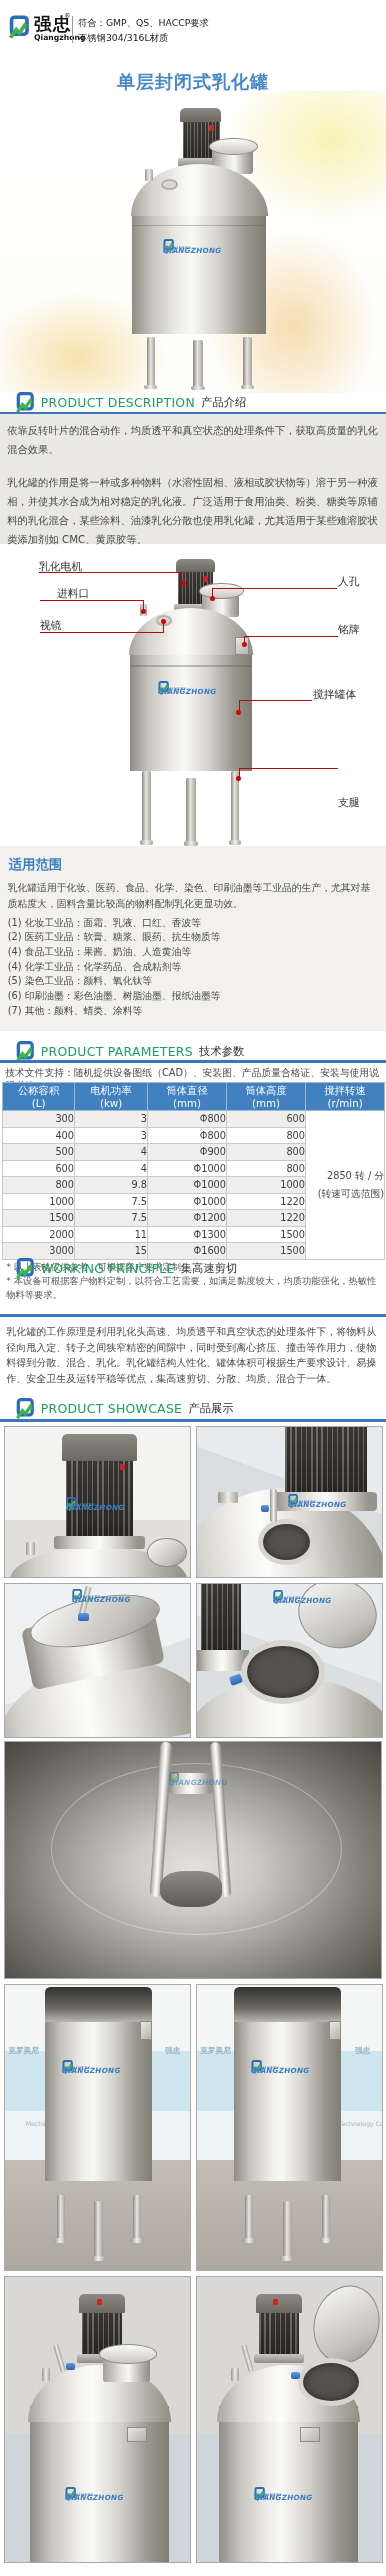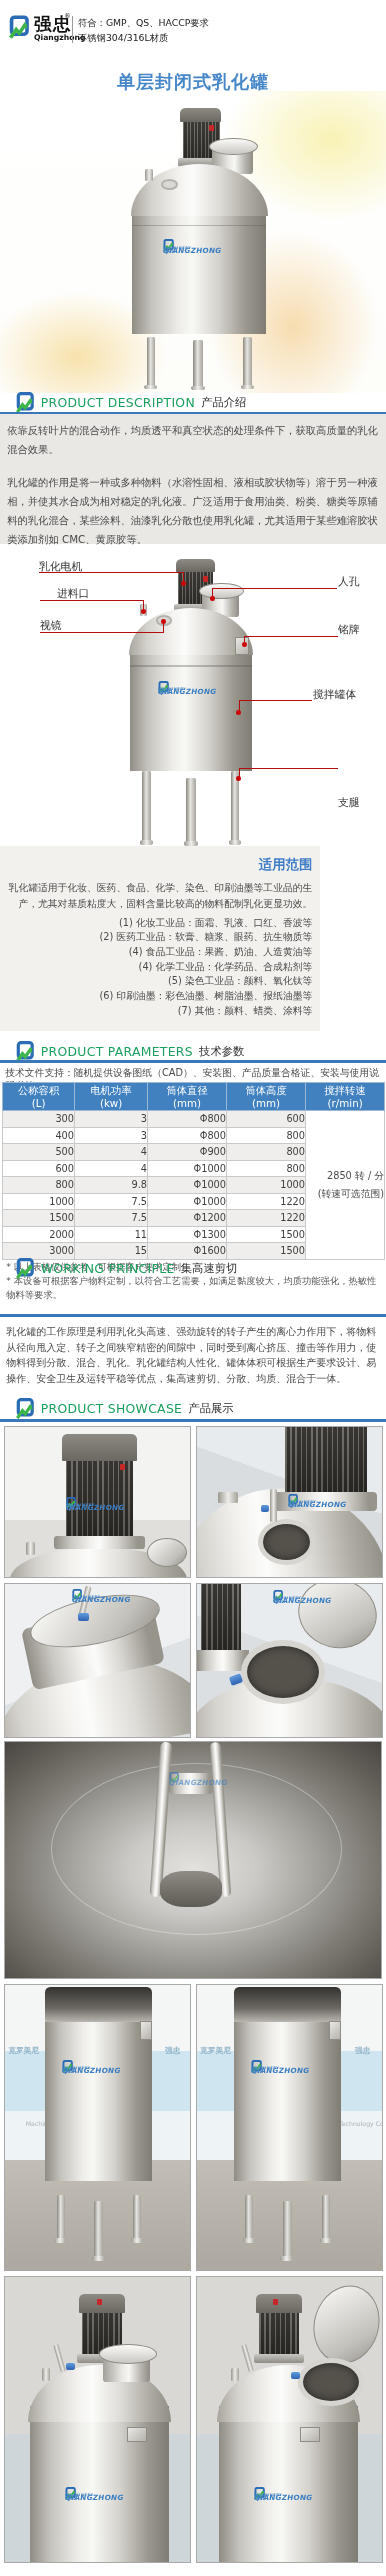--- a/index.html
+++ b/index.html
@@ -59,21 +59,21 @@
   .blue-bar{position:absolute;left:0;width:386px;height:2.6px;background:#3a78bc;}
   
   .desc-box{position:absolute;left:0;top:414px;width:386px;height:130px;background:#e9e8e5;box-sizing:border-box;padding:7.2px 7.2px;}
   .desc-box p{margin:0;font-size:10.3px;line-height:19px;color:#4a4a4a;}
   .desc-box p.gap{margin-top:14px;}
   
   .dlabel{position:absolute;font-size:10.8px;color:#333;}
   .rline{position:absolute;background:#b50d0d;}
   .rdot{position:absolute;width:4.6px;height:4.6px;border-radius:50%;background:#cc0606;}
   
-  .scope-box{position:absolute;left:0;top:846px;width:320px;height:185px;background:#f2f1ee;box-sizing:border-box;padding:10.3px 7.7px 0 7.7px;text-align:right;}
+  .scope-box{position:absolute;left:0;top:846px;width:386px;height:185px;background:#f2f1ee;box-sizing:border-box;padding:10.3px 7.7px 0 7.7px;}
   .scope-title{font-size:13.4px;font-weight:bold;color:#3f7dc6;margin:0 0 6.2px 1px;}
   .scope-intro{font-size:9.8px;line-height:15.5px;color:#4a4a4a;margin:0 0 4.1px 0;}
   .scope-item{font-size:9.8px;line-height:14.7px;color:#4a4a4a;}
   
   .support-note{position:absolute;left:5.2px;top:1067px;width:379px;font-size:9.8px;color:#4a4a4a;}
   .param-table{position:absolute;left:2.1px;top:1082px;width:382px;border-collapse:collapse;table-layout:fixed;}
   .param-table th{background:#4181c0;color:#fff;font-weight:normal;font-size:10.3px;line-height:13px;
        border:0.5px solid #9db9d6;height:27px;padding:0;}
   .param-table td{border:0.5px solid #c9c9c9;text-align:right;font-size:9.8px;color:#3f3f3f;height:15.5px;padding:0;background:#fff;}
   .param-table tr:nth-child(odd) td{background:#efeeec;}
@@ -368,21 +368,21 @@
 
   <div class="sec-head" style="top:1257px;">
     <svg viewBox="0 0 36 42" width="18.5" height="21.6">
         <use href="#qzlogo"></use>
       </svg>
     <span class="sec-en">WORKING PRINCIPLE</span>
     <span class="sec-zh">集高速剪切</span>
   </div>
   <div class="blue-bar" style="top:1314px;"></div>
 
-  <p class="principle-text">乳化罐的工作原理是利用乳化头高速、强劲旋转的转子产生的离心力作用下，将物料从径向甩入定、转子之间狭窄精密的间隙中，同时受到离心挤压、撞击等作用力，使物料得到分散、混合、乳化。乳化罐结构人性化、罐体体积可根据生产要求设计、易操作、安全卫生及运转平稳等优点，集高速剪切、分散、均质、混合于一体。</p>
+  <p class="principle-text">乳化罐的工作原理是利用乳化头高速、均质透平和真空状态的处理条件下，将物料从径向甩入定、转子之间狭窄精密的间隙中，同时受到离心挤压、撞击等作用力，使物料得到分散、混合、乳化。乳化罐结构人性化、罐体体积可根据生产要求设计、易操作、安全卫生及运转平稳等优点，集高速剪切、分散、均质、混合于一体。</p>
 
   <div class="sec-head" style="top:1397px;">
     <svg viewBox="0 0 36 42" width="18.5" height="21.6">
         <use href="#qzlogo"></use>
       </svg>
     <span class="sec-en">PRODUCT SHOWCASE</span>
     <span class="sec-zh">产品展示</span>
   </div>
   <div class="blue-bar" style="top:1419px;"></div>
 

